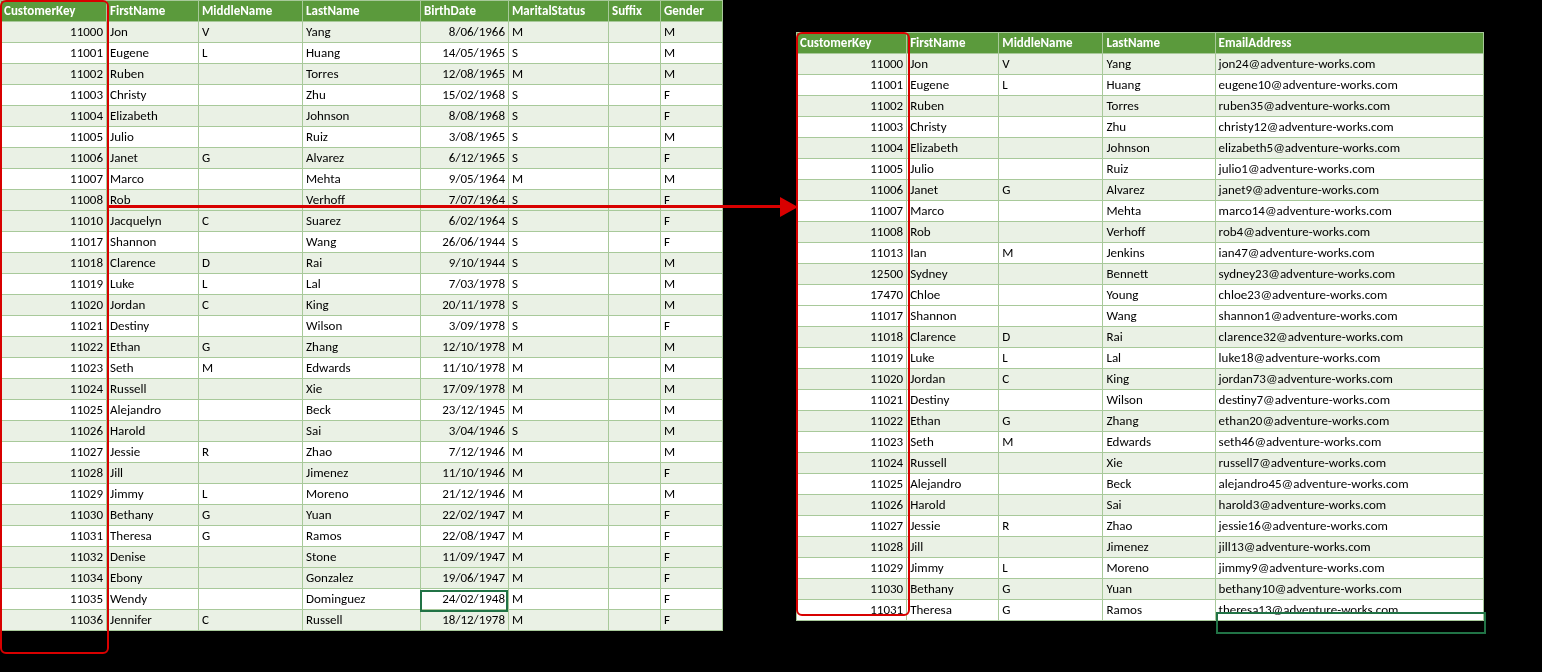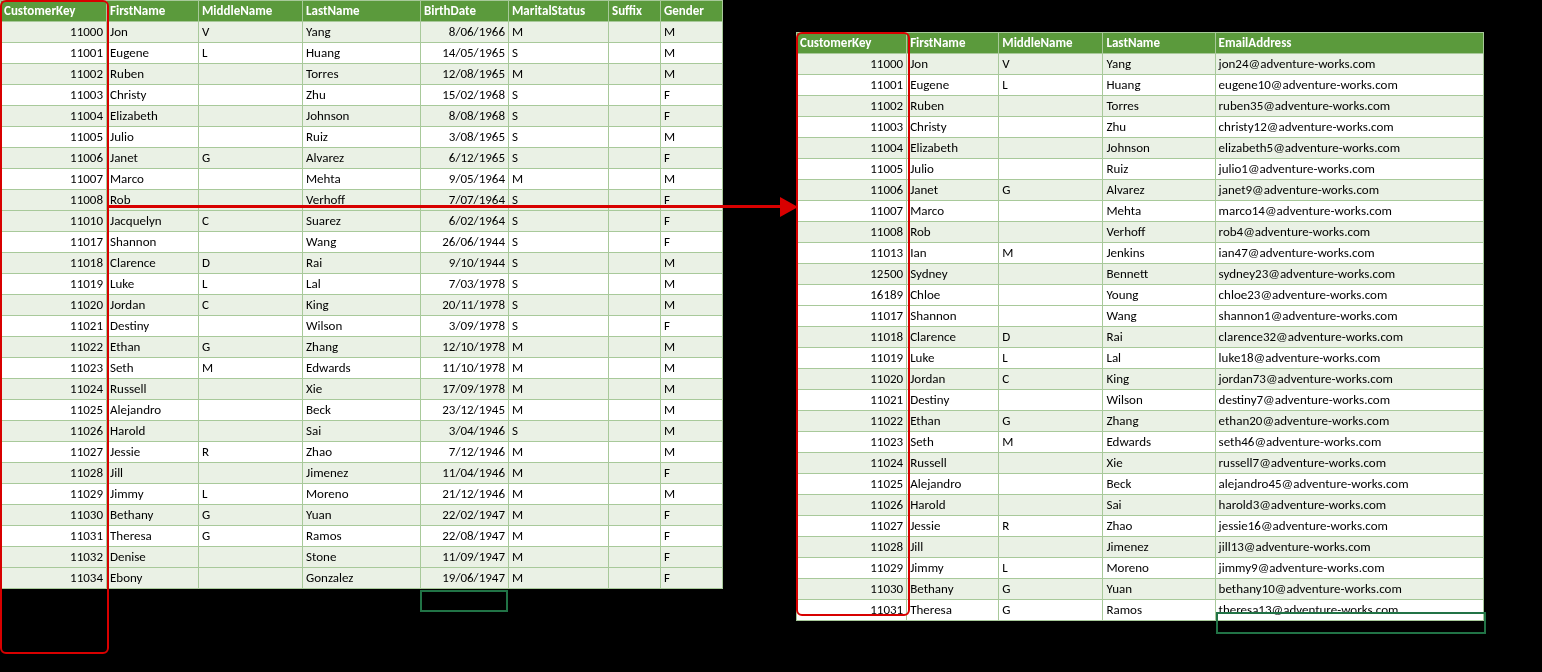--- a/index.html
+++ b/index.html
@@ -343,21 +343,21 @@
           <td class="num">7/12/1946</td>
           <td class="txt">M</td>
           <td class="txt"></td>
           <td class="txt">M</td>
         </tr>
         <tr class="even">
           <td class="num">11028</td>
           <td class="txt">Jill</td>
           <td class="txt"></td>
           <td class="txt">Jimenez</td>
-          <td class="num">11/04/1946</td>
+          <td class="num">11/10/1946</td>
           <td class="txt">M</td>
           <td class="txt"></td>
           <td class="txt">F</td>
         </tr>
         <tr class="odd">
           <td class="num">11029</td>
           <td class="txt">Jimmy</td>
           <td class="txt">L</td>
           <td class="txt">Moreno</td>
           <td class="num">21/12/1946</td>
@@ -394,20 +394,40 @@
           <td class="txt">M</td>
           <td class="txt"></td>
           <td class="txt">F</td>
         </tr>
         <tr class="even">
           <td class="num">11034</td>
           <td class="txt">Ebony</td>
           <td class="txt"></td>
           <td class="txt">Gonzalez</td>
           <td class="num">19/06/1947</td>
+          <td class="txt">M</td>
+          <td class="txt"></td>
+          <td class="txt">F</td>
+        </tr>
+        <tr class="odd">
+          <td class="num">11035</td>
+          <td class="txt">Wendy</td>
+          <td class="txt"></td>
+          <td class="txt">Dominguez</td>
+          <td class="num">24/02/1948</td>
+          <td class="txt">M</td>
+          <td class="txt"></td>
+          <td class="txt">F</td>
+        </tr>
+        <tr class="even">
+          <td class="num">11036</td>
+          <td class="txt">Jennifer</td>
+          <td class="txt">C</td>
+          <td class="txt">Russell</td>
+          <td class="num">18/12/1978</td>
           <td class="txt">M</td>
           <td class="txt"></td>
           <td class="txt">F</td>
         </tr>
       </tbody>
   </table>
 </div>
 
 <div class="table-wrap right">
   <table>
@@ -499,21 +519,21 @@
           <td class="txt">ian47@adventure-works.com</td>
         </tr>
         <tr class="even">
           <td class="num">12500</td>
           <td class="txt">Sydney</td>
           <td class="txt"></td>
           <td class="txt">Bennett</td>
           <td class="txt">sydney23@adventure-works.com</td>
         </tr>
         <tr class="odd">
-          <td class="num">16189</td>
+          <td class="num">17470</td>
           <td class="txt">Chloe</td>
           <td class="txt"></td>
           <td class="txt">Young</td>
           <td class="txt">chloe23@adventure-works.com</td>
         </tr>
         <tr class="odd">
           <td class="num">11017</td>
           <td class="txt">Shannon</td>
           <td class="txt"></td>
           <td class="txt">Wang</td>

